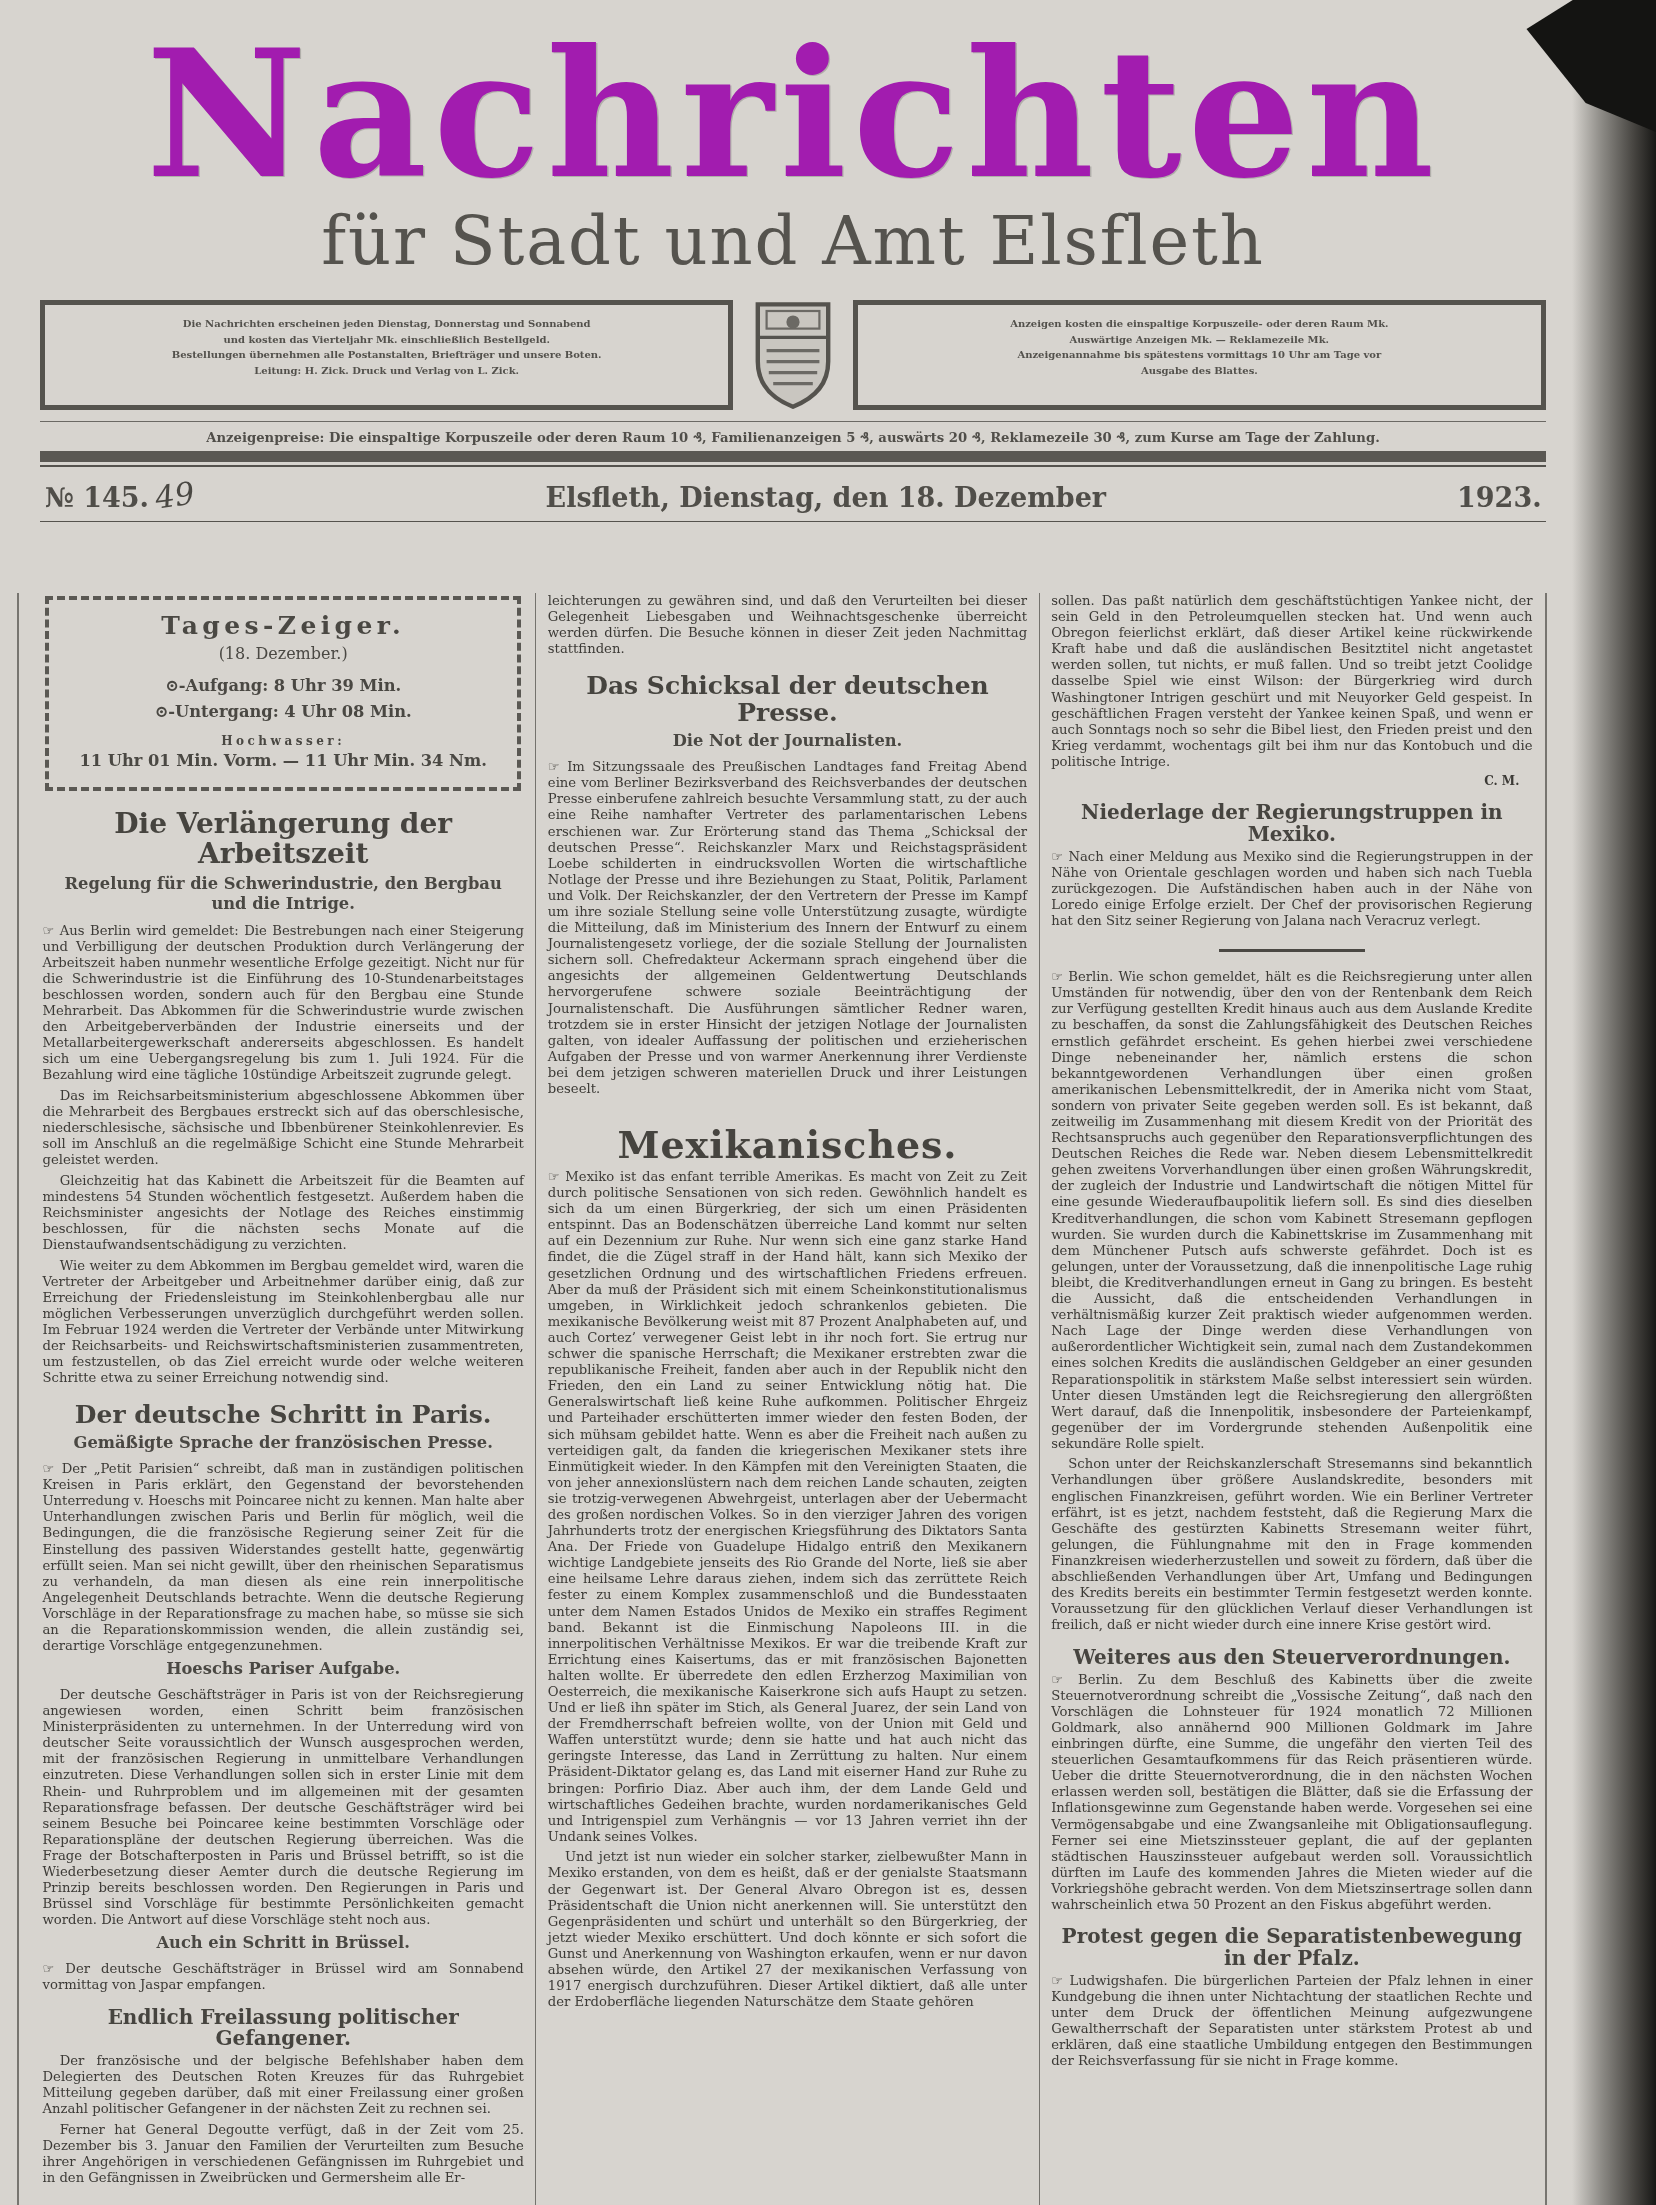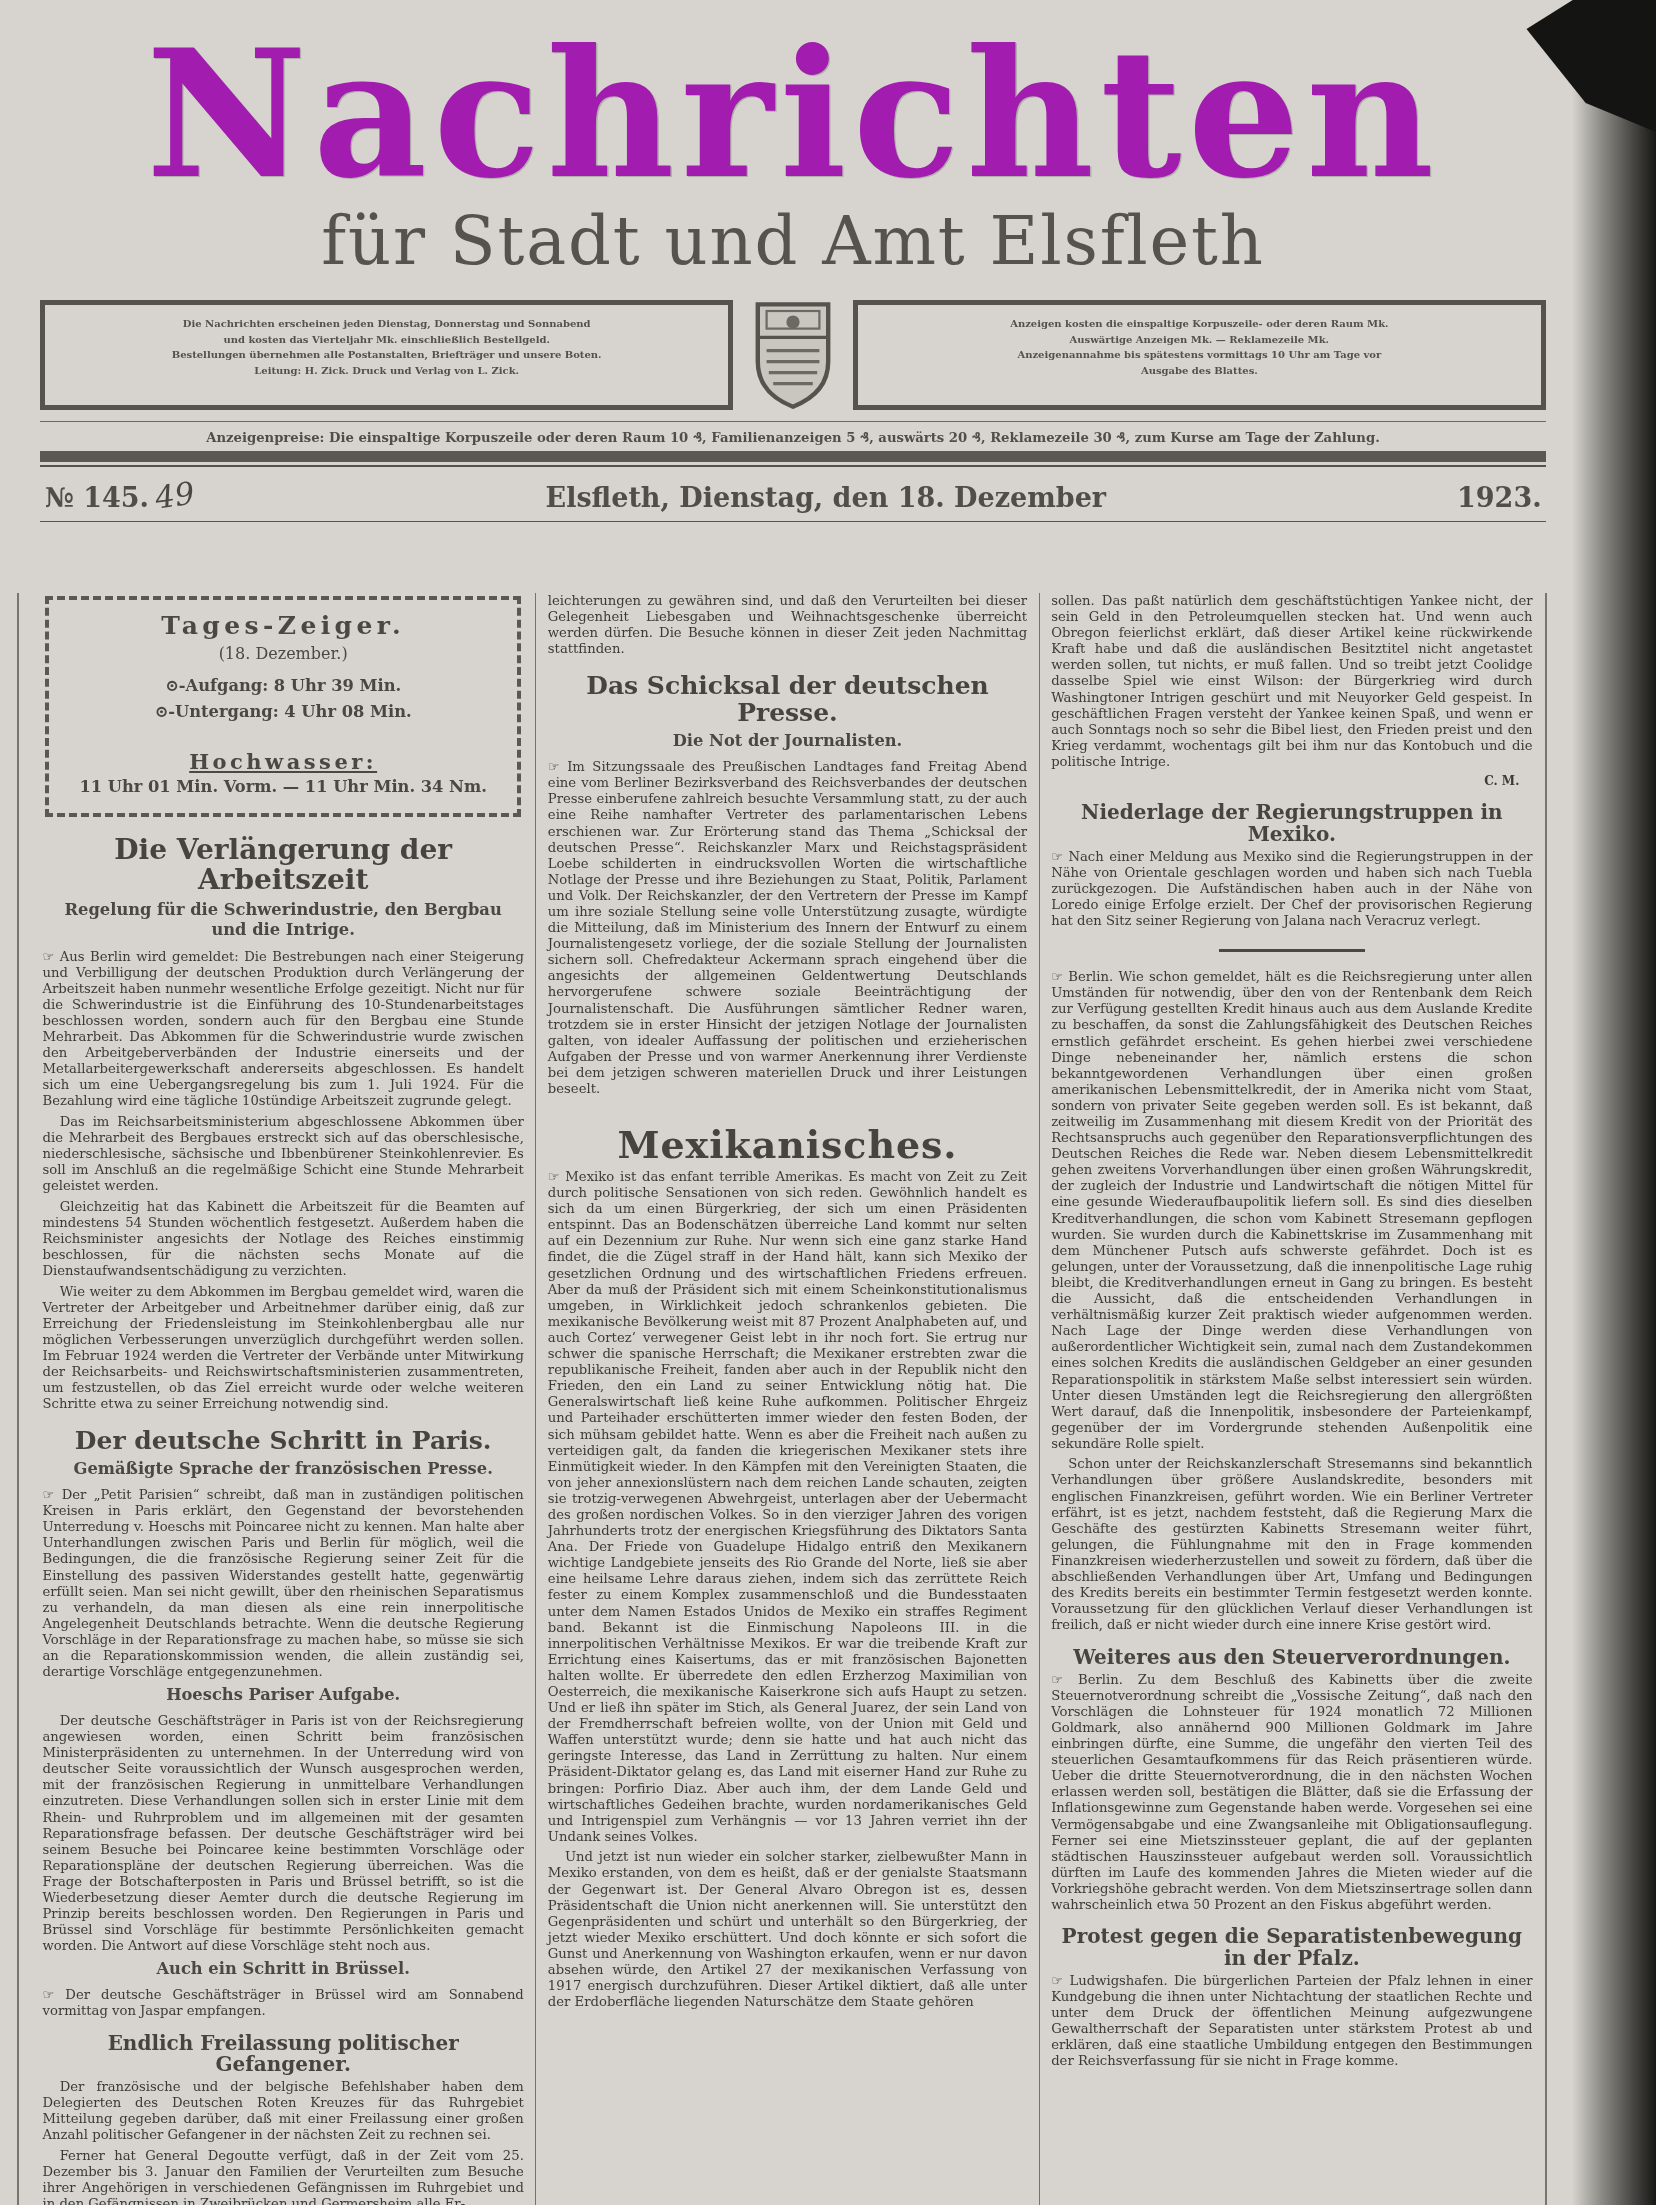--- a/index.html
+++ b/index.html
@@ -47,21 +47,21 @@
   .subhead{font-weight:bold;color:#4a4843;text-align:center;font-size:16.3px;line-height:1.25;
       margin:4.4px 17.6px 8px 17.6px;}
   .sig{text-align:right;font-weight:bold;font-size:12px;margin:0 13.2px 3.5px 0;}
   .divider{width:146px;height:2.2px;background:#4a4843;margin:20px auto 17.6px auto;}
   
   .tz-box{border:4.9px dashed #5a5853;padding:11.5px 8.8px 13.2px 8.8px;margin:2.6px 2.6px 17.6px 2.6px;
       text-align:center;color:#4a4843;}
   .tz-title{font-size:25px;font-weight:bold;letter-spacing:4.4px;margin:0 0 2.6px 0;}
   .tz-date{font-size:16px;margin-bottom:9.7px;}
   .tz-line{font-size:16.3px;font-weight:bold;line-height:1.6;}
-  .tz-hw{font-size:21px;font-weight:bold;letter-spacing:3.5px;margin-top:23px;text-decoration:underline;}
+  .tz-hw{font-size:12px;font-weight:bold;letter-spacing:3.5px;margin-top:8px;}
 </style>
 </head>
 <body>
 
 <div class="scan">
 
   <div class="head-wrap">
     <h1 class="masthead-title">Nachrichten</h1>
     <div class="masthead-sub">für Stadt und Amt Elsfleth</div>
 

